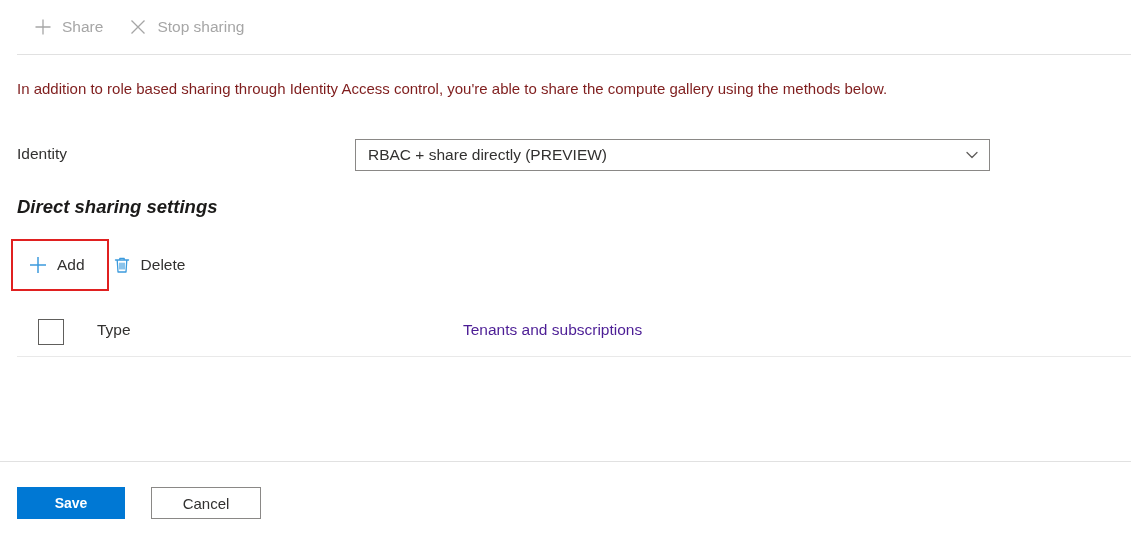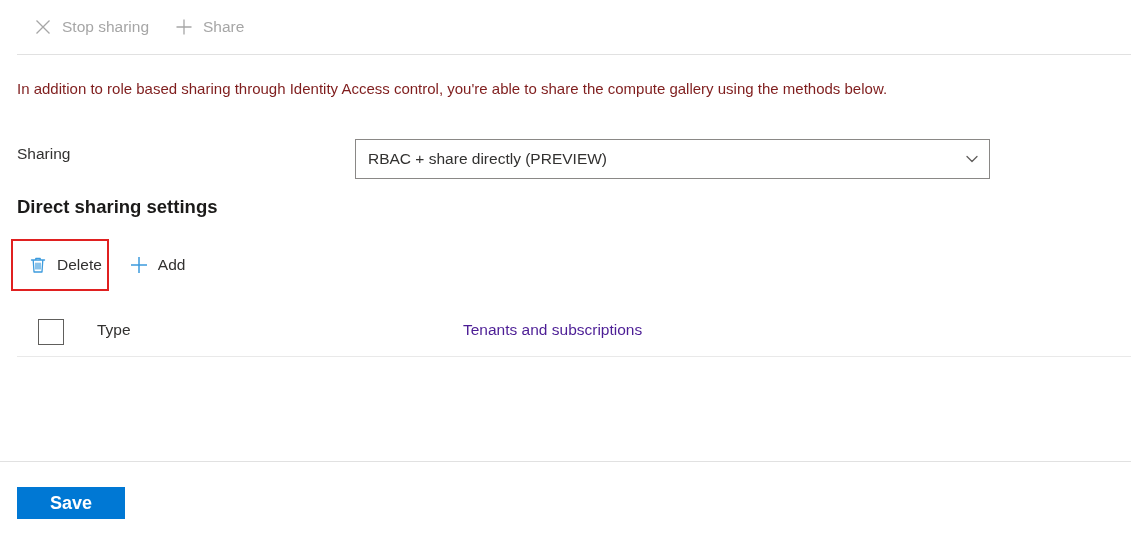--- a/index.html
+++ b/index.html
@@ -87,21 +87,21 @@
     left: 0;
     top: 6px;
     font-size: 15.5px;
     color: #323130;
   }
   .dropdown {
     position: absolute;
     left: 338px;
     top: 0;
     width: 635px;
-    height: 40px;
+    height: 32px;
     border: 1px solid #8a8886;
     background: #ffffff;
     box-sizing: border-box;
     display: flex;
     align-items: center;
     cursor: pointer;
   }
   .dropdown-value {
     font-size: 15.5px;
     color: #323130;
@@ -119,20 +119,21 @@
   }
 
   
   .section-title {
     position: absolute;
     left: 17px;
     top: 196px;
     font-size: 18.5px;
     font-weight: bold;
     color: #1b1a19;
+    font-style: italic;
   }
 
   
   .table-cmd {
     position: absolute;
     left: 17px;
     top: 244px;
     display: flex;
     align-items: center;
     height: 42px;
@@ -212,21 +213,21 @@
     top: 487px;
     display: flex;
     align-items: center;
   }
   .btn-primary {
     width: 108px;
     height: 32px;
     background: #0078d4;
     color: #ffffff;
     border: 1px solid #0078d4;
-    font-size: 18px;
+    font-size: 14px;
     font-weight: bold;
     font-family: "Liberation Sans", sans-serif;
     cursor: pointer;
     box-sizing: border-box;
   }
   .btn-secondary {
     width: 110px;
     height: 32px;
     background: #ffffff;
     color: #323130;
@@ -238,85 +239,86 @@
     box-sizing: border-box;
   }
 </style>
 </head>
 <body>
 
 <div class="command-bar">
 
   <button class="cmd-btn disabled">
     <span class="cmd-icon">
+      <svg width="20" height="20" viewBox="0 0 20 20" aria-hidden="true">
+        <path d="M10 2.5 V17.5 M2.5 10 H17.5" stroke="#a6a6a6" stroke-width="1.3" fill="none"></path>
+      </svg>
+    </span>
+    <span>Share</span>
+  </button>
+
+  <button class="cmd-btn disabled">
+    <span class="cmd-icon">
       <svg width="18" height="18" viewBox="0 0 18 18" aria-hidden="true">
         <path d="M2.5 2.5 L15.5 15.5 M15.5 2.5 L2.5 15.5" stroke="#a6a6a6" stroke-width="1.3" fill="none"></path>
       </svg>
     </span>
     <span>Stop sharing</span>
   </button>
 
-  <button class="cmd-btn disabled">
-    <span class="cmd-icon">
-      <svg width="20" height="20" viewBox="0 0 20 20" aria-hidden="true">
-        <path d="M10 2.5 V17.5 M2.5 10 H17.5" stroke="#a6a6a6" stroke-width="1.3" fill="none"></path>
-      </svg>
-    </span>
-    <span>Share</span>
-  </button>
-
 
 </div>
 <div class="cmd-divider"></div>
 
 <div class="description">In addition to role based sharing through Identity Access control, you're able to share the compute gallery using the methods below.</div>
 
 <div class="sharing-row">
-  <div class="sharing-label">Sharing</div>
+  <div class="sharing-label">Identity</div>
   <div class="dropdown">
     <span class="dropdown-value">RBAC + share directly (PREVIEW)</span>
     <span class="dropdown-chevron">
       <svg width="16" height="16" viewBox="0 0 16 16" aria-hidden="true">
         <path d="M3 5.5 L8 10.5 L13 5.5" stroke="#605e5c" stroke-width="1.3" fill="none" stroke-linecap="round" stroke-linejoin="round"></path>
       </svg>
     </span>
   </div>
 </div>
 
 <div class="section-title">Direct sharing settings</div>
 
 <div class="table-cmd">
+
+  <button class="cmd-btn">
+    <span class="cmd-icon">
+      <svg width="22" height="22" viewBox="0 0 22 22" aria-hidden="true">
+        <path d="M11 3 V19 M3 11 H19" stroke="#3c9bdd" stroke-width="1.5" fill="none"></path>
+      </svg>
+    </span>
+    <span>Add</span>
+  </button>
 
   <button class="cmd-btn">
     <span class="cmd-icon">
       <svg width="20" height="20" viewBox="0 0 20 20" aria-hidden="true">
         <path d="M3.5 5 H16.5" stroke="#3c9bdd" stroke-width="1.4" fill="none" stroke-linecap="round"></path>
         <path d="M7.8 5 V3.4 H12.2 V5" stroke="#3c9bdd" stroke-width="1.3" fill="none" stroke-linejoin="round"></path>
         <path d="M5.2 5 L6 17 H14 L14.8 5" stroke="#3c9bdd" stroke-width="1.3" fill="none" stroke-linejoin="round"></path>
         <path d="M8 8 V14 M10 8 V14 M12 8 V14" stroke="#3c9bdd" stroke-width="1.2" fill="none" stroke-linecap="round"></path>
       </svg>
     </span>
     <span>Delete</span>
   </button>
 
-  <button class="cmd-btn">
-    <span class="cmd-icon">
-      <svg width="22" height="22" viewBox="0 0 22 22" aria-hidden="true">
-        <path d="M11 3 V19 M3 11 H19" stroke="#3c9bdd" stroke-width="1.5" fill="none"></path>
-      </svg>
-    </span>
-    <span>Add</span>
-  </button>
-
 </div>
 <div class="highlight-box"></div>
 
 <div class="table-header">
   <div class="th-checkbox"></div>
   <div class="th-type">Type</div>
   <div class="th-tenants">Tenants and subscriptions</div>
 </div>
 <div class="table-body"></div>
 
 <div class="footer-divider"></div>
 <div class="footer">
   <button class="btn-primary">Save</button>
+  <button class="btn-secondary">Cancel</button>
 </div>
 
 </body></html>

